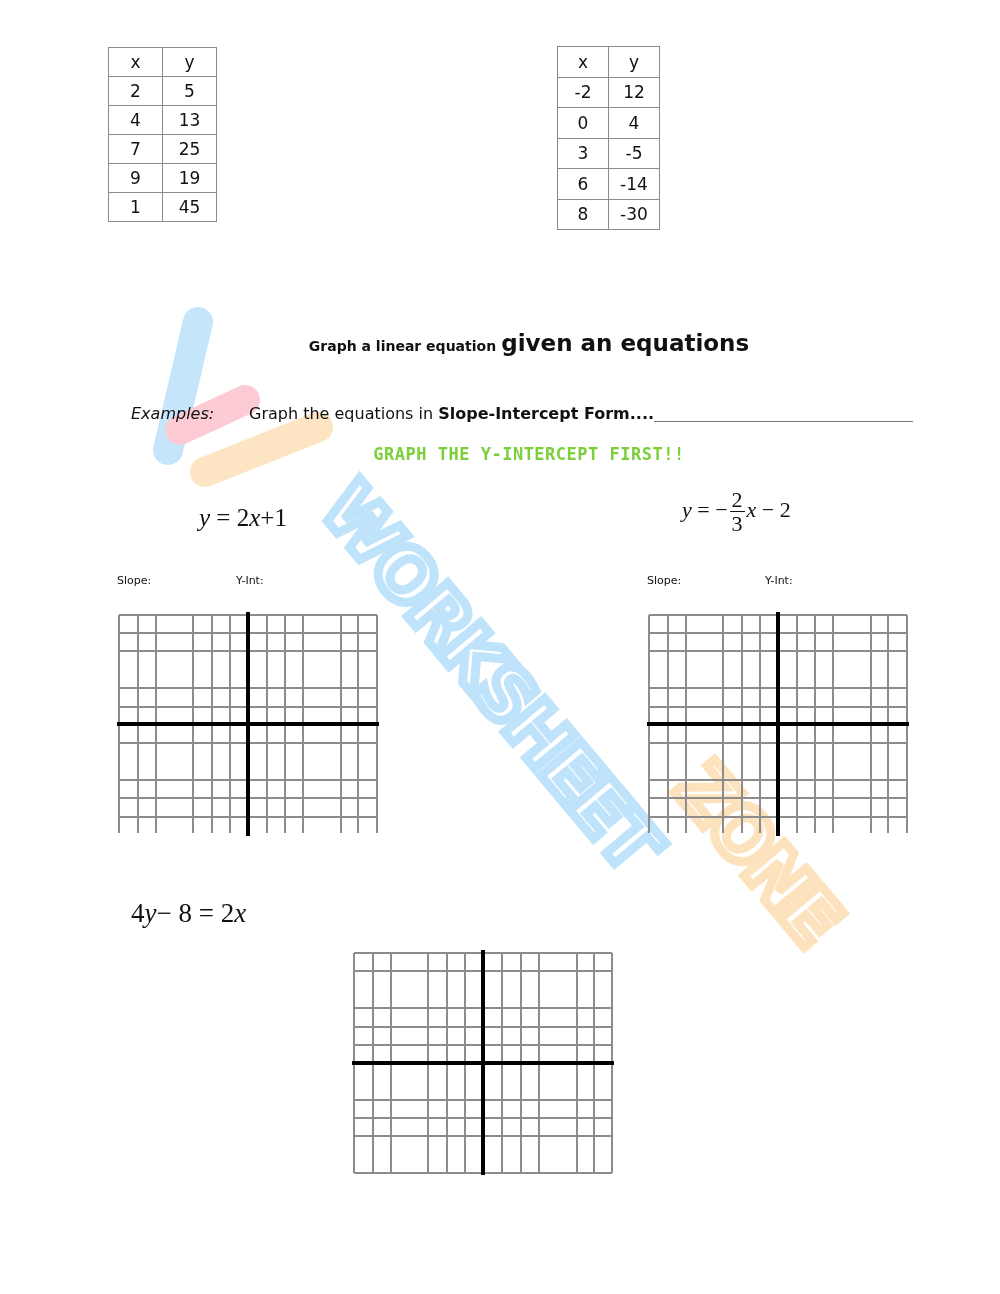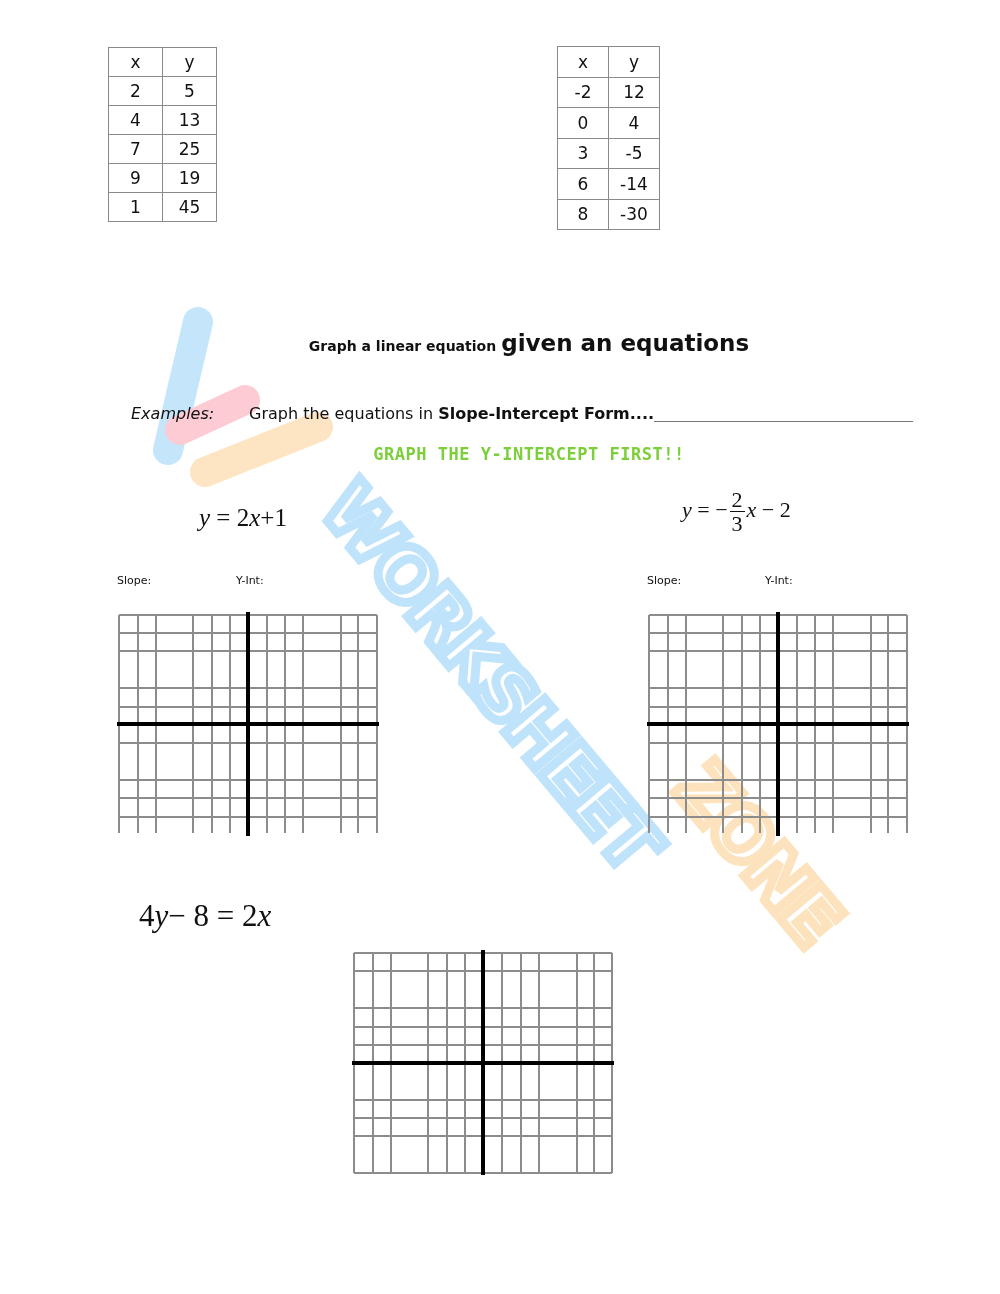--- a/index.html
+++ b/index.html
@@ -25,21 +25,21 @@
   .blankline { left: 654px; top: 421px; width: 259px; border-bottom: 1.5px solid #777; }
 
   .green { left: 0; width: 1058px; top: 444px; text-align: center; color: #7ccf3a;
            font-size: 17px; font-weight: bold; font-family: "DejaVu Sans Mono", monospace;
            letter-spacing: 0.5px; }
 
   .eq { font-family: "Liberation Serif", serif; font-size: 25px; white-space: nowrap; }
   .eq i { font-style: italic; }
   #eq1 { left: 163px; top: 504px; margin-left: 36px; }
   #eq2 { left: 682px; top: 488px; font-size: 22px; }
-  #eq3 { left: 139px; top: 898px; font-size: 31px; }
+  #eq3 { left: 131px; top: 898px; font-size: 27px; }
   .frac { display: inline-block; vertical-align: middle; text-align: center; line-height: 1.05; margin: 0 2px; }
   .frac .num { display: block; border-bottom: 1.3px solid #111; padding: 0 2px; }
   .frac .den { display: block; padding: 0 2px; }
 
   .lbl2 { font-size: 11px; white-space: nowrap; }
   #s1 { left: 117px; top: 574px; }
   #y1 { left: 236px; top: 574px; }
   #s2 { left: 647px; top: 574px; }
   #y2 { left: 765px; top: 574px; }
 

